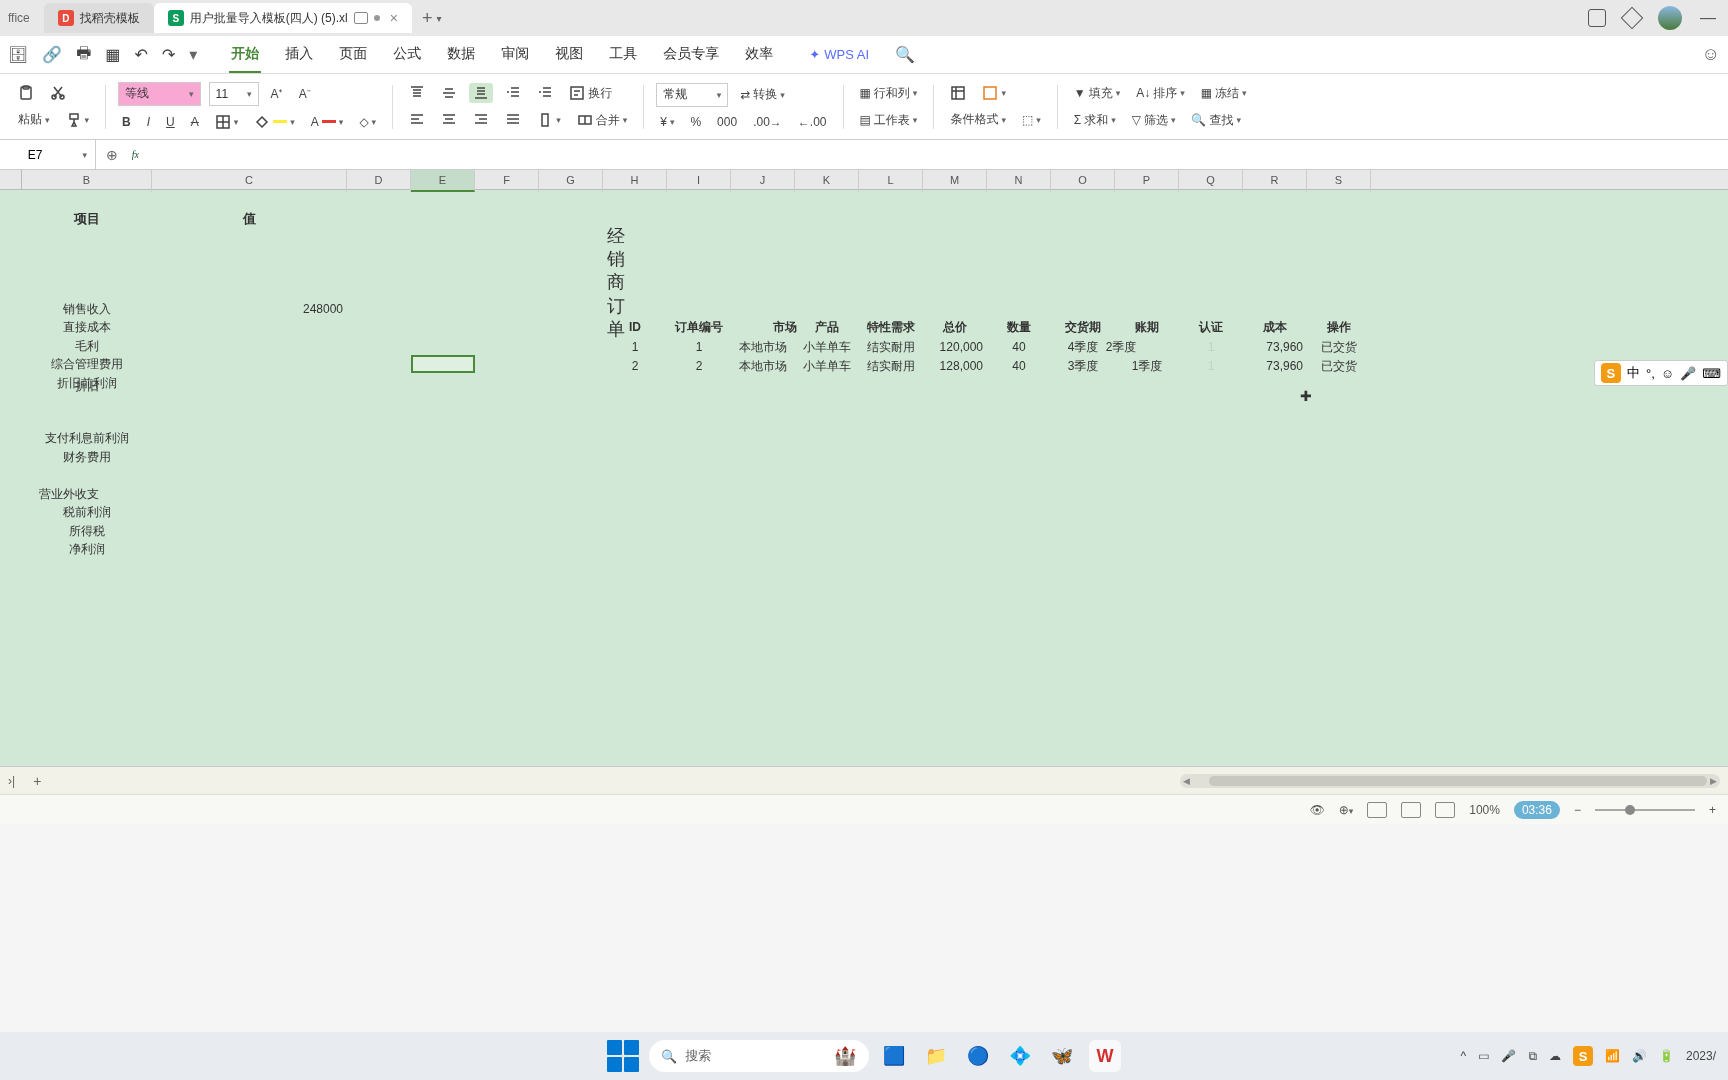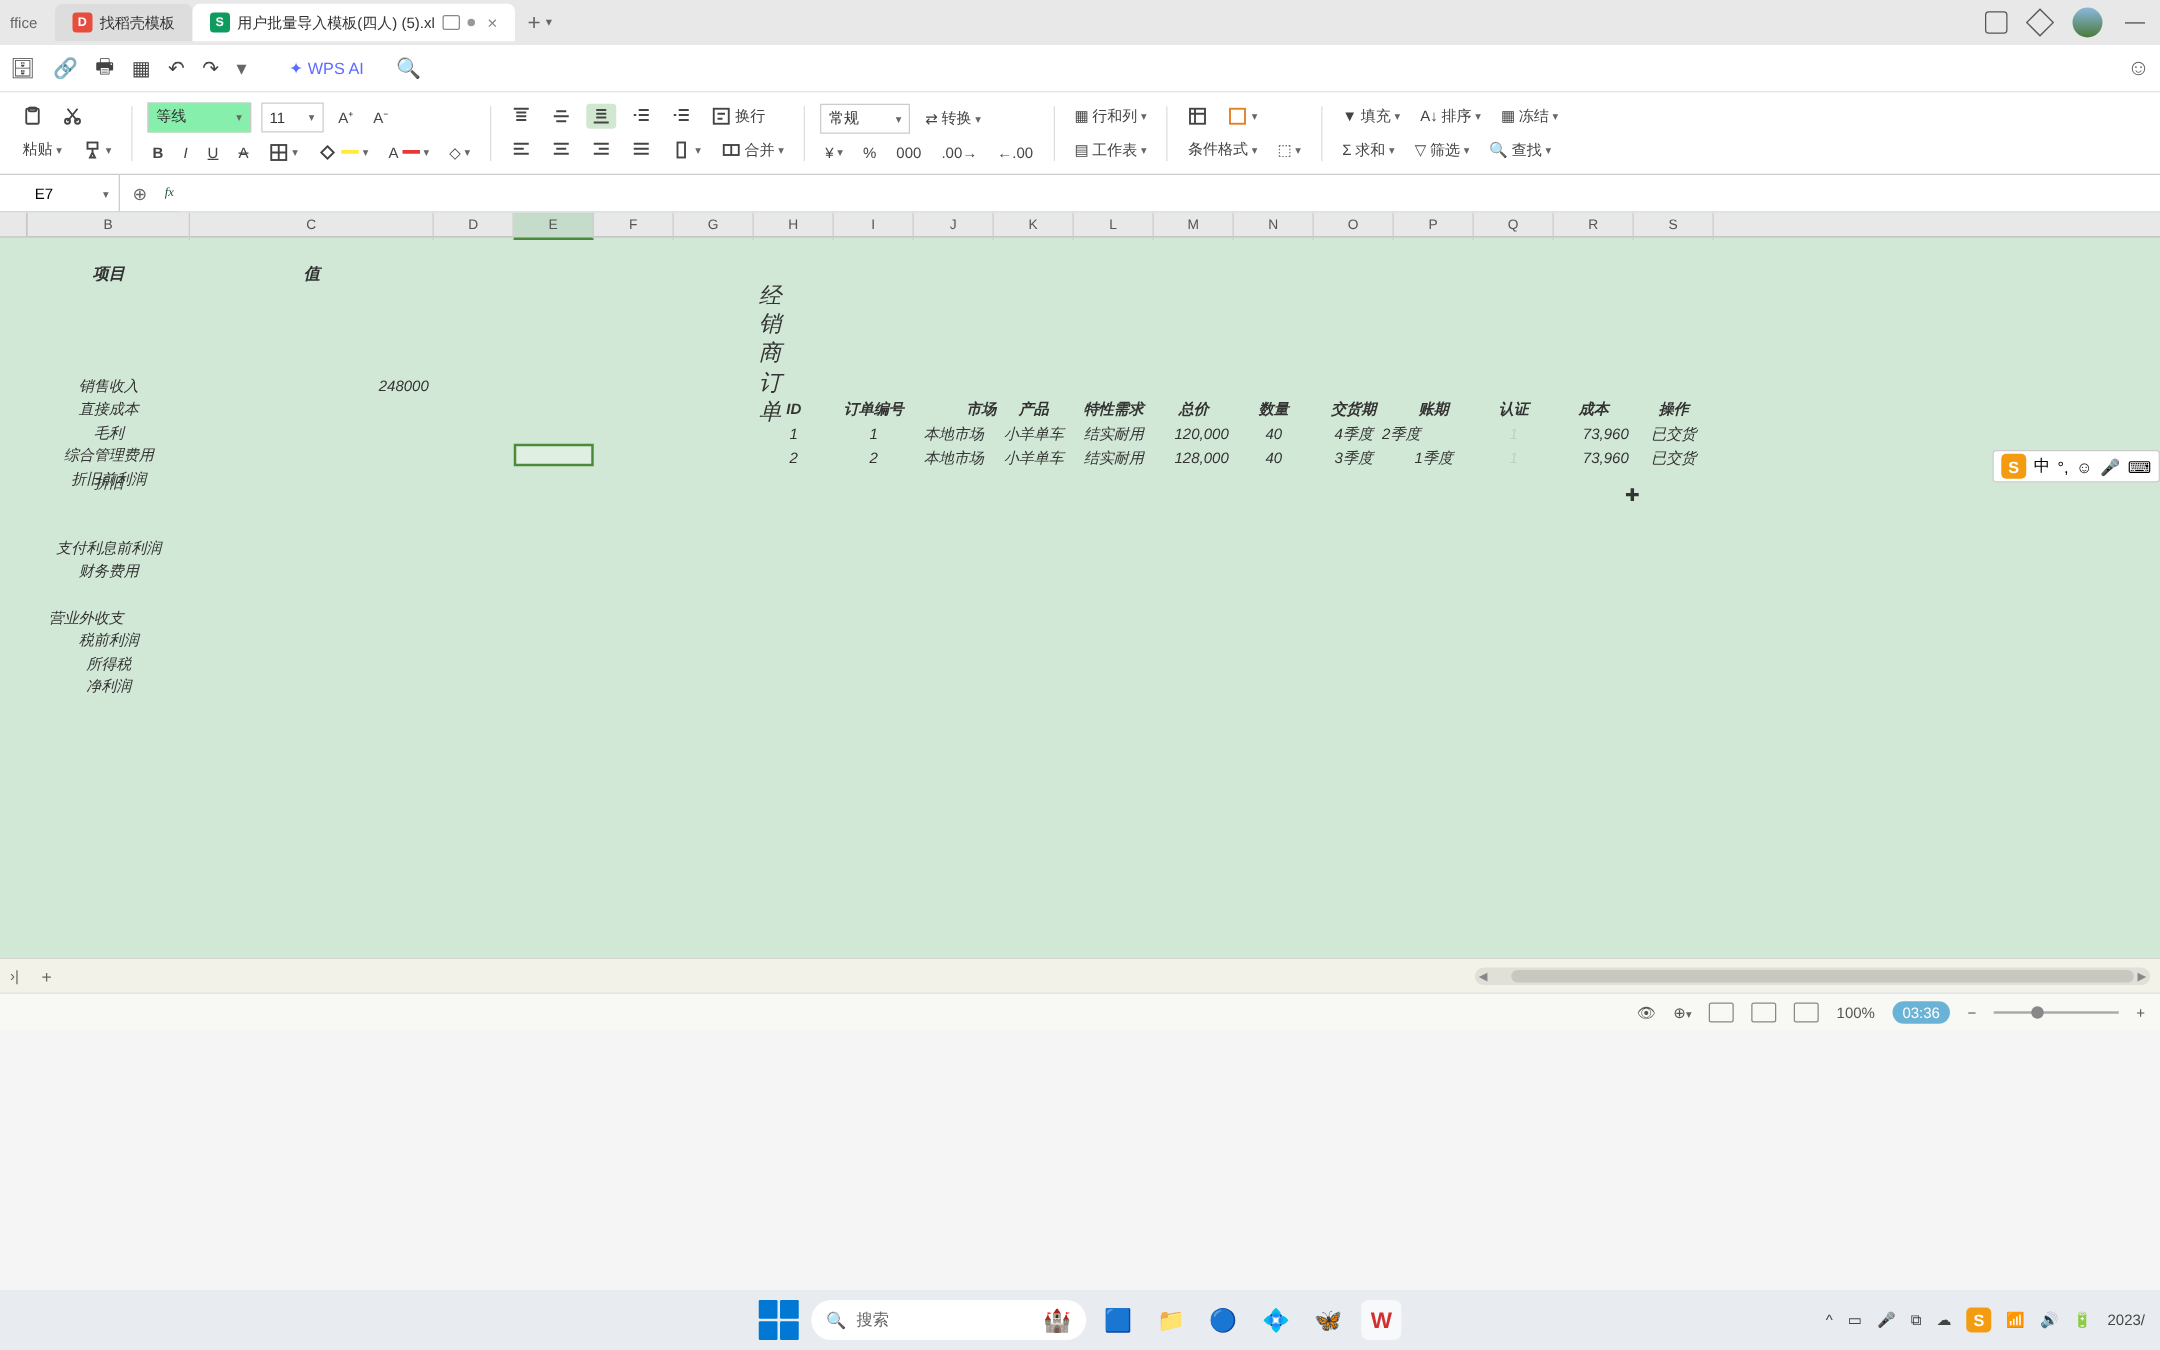--- a/index.html
+++ b/index.html
@@ -35,42 +35,42 @@
 .menubar .smile { margin-left: auto; color: #666; font-size: 18px; }
 
 
 .ribbon { height: 66px; background: #fff; border-bottom: 1px solid #ccc; display: flex; align-items: center; padding: 0 8px; gap: 6px; font-size: 12px; color: #333; }
 .rgroup { display: flex; flex-direction: column; gap: 6px; padding: 0 6px; height: 56px; justify-content: center; }
 .rrow { display: flex; align-items: center; gap: 8px; }
 .rbtn { display: flex; align-items: center; gap: 3px; cursor: pointer; color: #444; padding: 2px 4px; border-radius: 3px; }
 .rbtn.active { background: #d0e8d0; }
 .rbtn svg { width: 16px; height: 16px; }
 .sep { width: 1px; height: 44px; background: #ddd; }
-.font-sel { border: 1px solid #ccc; height: 24px; padding: 0 6px; display: flex; align-items: center; gap: 40px; font-size: 12px; background: #86efac; }
+.font-sel { border: 1px solid #ccc; height: 24px; padding: 0 6px; display: flex; align-items: center; gap: 40px; font-size: 12px; background: #f9a8d4; }
 .size-sel { border: 1px solid #ccc; height: 24px; width: 50px; padding: 0 6px; display: flex; align-items: center; justify-content: space-between; font-size: 12px; background: #fff; }
 .fmt-sel { border: 1px solid #ccc; height: 24px; width: 72px; padding: 0 6px; display: flex; align-items: center; justify-content: space-between; font-size: 12px; background: #fff; }
 .chev-down { font-size: 9px; color: #666; }
 .icon-svg { width: 16px; height: 16px; stroke: #444; stroke-width: 1.5; fill: none; }
 .color-strip { width: 14px; height: 3px; }
 
 
 .formulabar { height: 30px; background: #fff; border-bottom: 1px solid #ccc; display: flex; align-items: center; }
 .namebox { width: 96px; height: 100%; border-right: 1px solid #ccc; display: flex; align-items: center; padding: 0 8px; font-size: 12px; gap: 40px; justify-content: flex-end; }
 .fx-zoom { padding: 0 10px; color: #666; font-size: 14px; }
 .fx { font-style: italic; font-family: serif; font-size: 10px; padding: 0 4px; color: #14532d; }
 
 
 .grid-wrap { position: relative; height: 596px; background: #d2e8d6; overflow: hidden; }
 .col-headers { height: 20px; background: #e8e8e8; display: flex; border-bottom: 1px solid #bbb; position: relative; }
 .rowhead-corner { width: 22px; border-right: 1px solid #bbb; background: #e8e8e8; }
 .colh { border-right: 1px solid #ccc; text-align: center; font-size: 11px; color: #555; line-height: 20px; }
 .colh.sel { background: #c5dccb; border-bottom: 2px solid #4a8a3a; }
 .grid-body { position: relative; height: 576px; }
 .cells { position: absolute; left: 0; top: 0; right: 0; height: 100%; }
-.cell { position: absolute; font-size: 12px; color: #333; display: flex; align-items: center; padding: 0 4px; font-style: italic; }
+.cell { position: absolute; font-size: 12px; color: #333; display: flex; align-items: center; padding: 0 4px; }
 .cell.center { justify-content: center; }
 .cell.right { justify-content: flex-end; }
 .cell.bold { font-weight: 600; }
 .cell.hdr { font-size: 13px; }
 .sel-cell { position: absolute; border: 2px solid #4a8a3a; background: rgba(255,255,255,0.3); }
 .table-title { font-size: 18px; writing-mode: horizontal-tb; line-height: 1.3; }
 
 
 .ime-bar { position: absolute; top: 190px; right: 0; display: flex; align-items: center; gap: 6px; background: #fff; padding: 2px 6px; border: 1px solid #ccc; border-radius: 3px; font-size: 13px; }
 .ime-bar .s-badge { width: 20px; height: 20px; background: #f39c12; color: #fff; border-radius: 4px; display: flex; align-items: center; justify-content: center; font-weight: bold; }
@@ -138,20 +138,32 @@
 
 <div class="menubar">
   <div class="qat">
     <span>🗄</span>
     <span>🔗</span>
     <span>🖶</span>
     <span>▦</span>
     <span>↶</span>
     <span>↷</span>
     <span class="chev-down">▾</span>
+  </div>
+  <div class="menus">
+    <span class="menu-item active">开始</span>
+    <span class="menu-item">插入</span>
+    <span class="menu-item">页面</span>
+    <span class="menu-item">公式</span>
+    <span class="menu-item">数据</span>
+    <span class="menu-item">审阅</span>
+    <span class="menu-item">视图</span>
+    <span class="menu-item">工具</span>
+    <span class="menu-item">会员专享</span>
+    <span class="menu-item">效率</span>
   </div>
   <div class="ai">
     <span>✦</span>
     <span>WPS AI</span>
   </div>
   <span class="search-icon">🔍</span>
   <span class="smile">☺</span>
 </div>
 
 <div class="ribbon">

